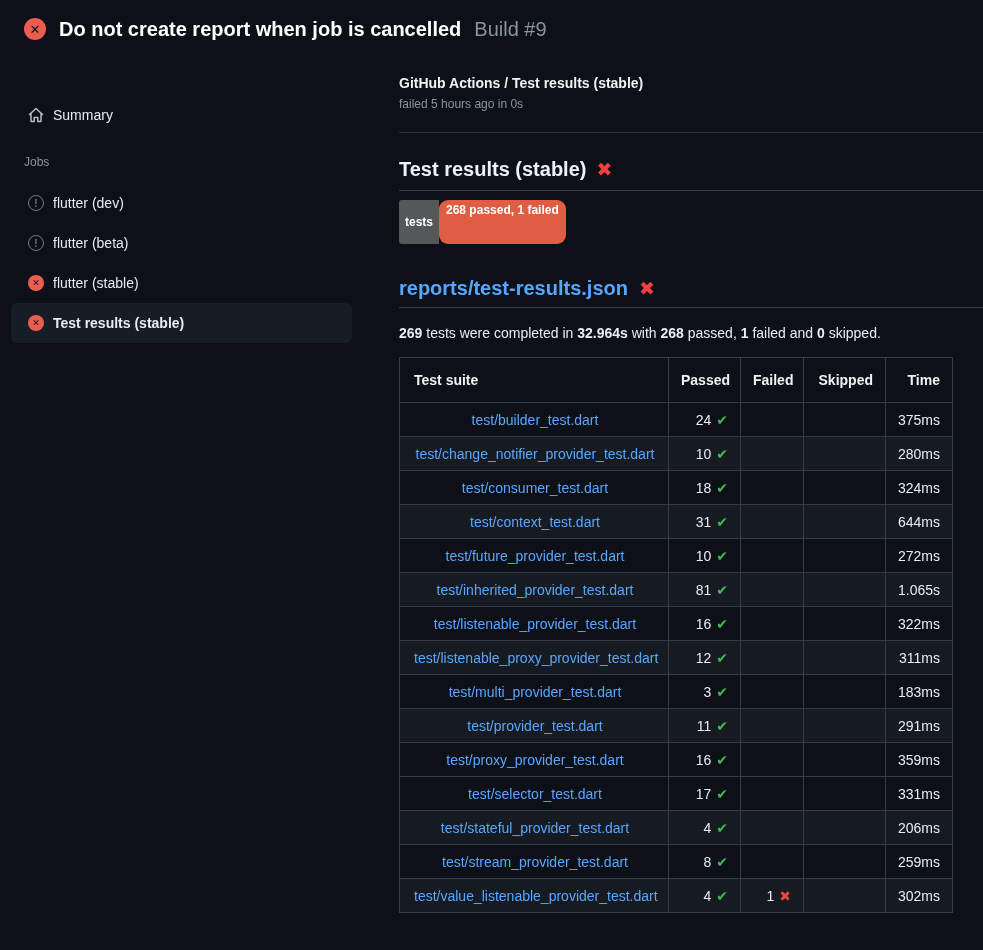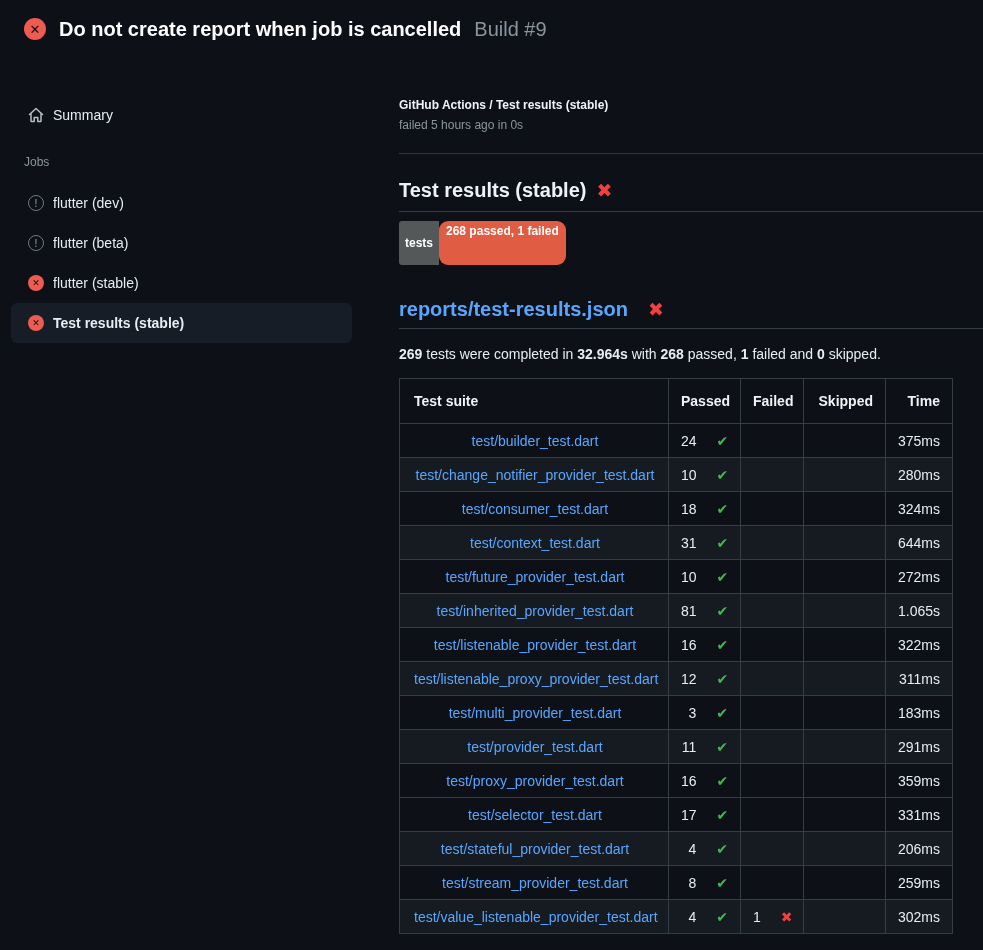--- a/index.html
+++ b/index.html
@@ -64,35 +64,35 @@
   }
   .job-icon.cancelled{
     border:1.5px solid #6e7681;color:#6e7681;
     font-size:10px;font-weight:bold;
   }
   .job-icon.failed{
     background:var(--circle-red);color:#0d1117;
     font-size:9px;font-weight:bold;
   }
   
-  .breadcrumb{margin-top:42px;font-weight:bold;font-size:12px;color:var(--text-bright);}
+  .breadcrumb{margin-top:19px;font-weight:bold;font-size:14px;color:var(--text-bright);}
   .run-meta{margin-top:6px;font-size:12px;color:var(--muted);}
   .divider{margin-top:21px;border:none;border-top:1px solid var(--divider);height:0;}
   .section-title{
     margin-top:25px;display:flex;align-items:center;gap:10px;
     font-size:20px;font-weight:bold;color:#ecf2f8;
   }
   .heading-underline{margin-top:9px;border-top:1px solid var(--border);height:0;}
   .big-x{color:var(--red);font-size:19px;font-weight:bold;line-height:1;}
   .badge{margin-top:9px;display:inline-flex;font-size:12px;font-weight:bold;
     border-radius:3px;overflow:hidden;line-height:20px;}
   .badge-label{background:var(--badge-gray);color:#fff;padding:12px 6px;}
   .badge-value{background:var(--badge-red);color:#fff;padding:0 7px;border-radius:9px;}
   .report-title{
-    margin-top:33px;display:flex;align-items:center;gap:20px;
+    margin-top:33px;display:flex;align-items:center;gap:11px;
     font-size:20px;font-weight:bold;color:var(--link);
   }
   .report-link{color:var(--link);text-decoration:none;cursor:pointer;}
   .underline-2{margin-top:7px;}
   .summary-line{margin-top:17px;font-size:14px;color:var(--text);}
   .summary-line b{font-weight:bold;}
   
   table.results{
     margin-top:16px;border-collapse:collapse;table-layout:fixed;width:553px;
   }
@@ -102,21 +102,21 @@
   }
   .results th{
     height:45px;font-weight:bold;color:var(--text-bright);
     text-align:right;padding:0 12px;
   }
   .results th:first-child{text-align:left;padding-left:14px;}
   .results td{height:34px;padding:0 12px;text-align:right;color:var(--text);}
   .results td.suite{text-align:center;padding-left:14px;}
   .results td.suite a{color:var(--link);text-decoration:none;cursor:pointer;}
   .results tr.alt td{background:var(--bg-alt);}
-  .num-cell{display:inline-flex;align-items:center;gap:20px;}
+  .num-cell{display:inline-flex;align-items:center;gap:5px;}
   .check-icon{color:var(--green);font-size:14px;font-weight:bold;}
   .cross-icon{color:var(--red);font-size:14px;font-weight:bold;}
 </style>
 </head>
 <body>
 
 <header class="app-header">
   <span class="status-circle">✕</span>
   <span class="run-title">Do not create report when job is cancelled</span>
   <span class="run-build">Build #9</span>

